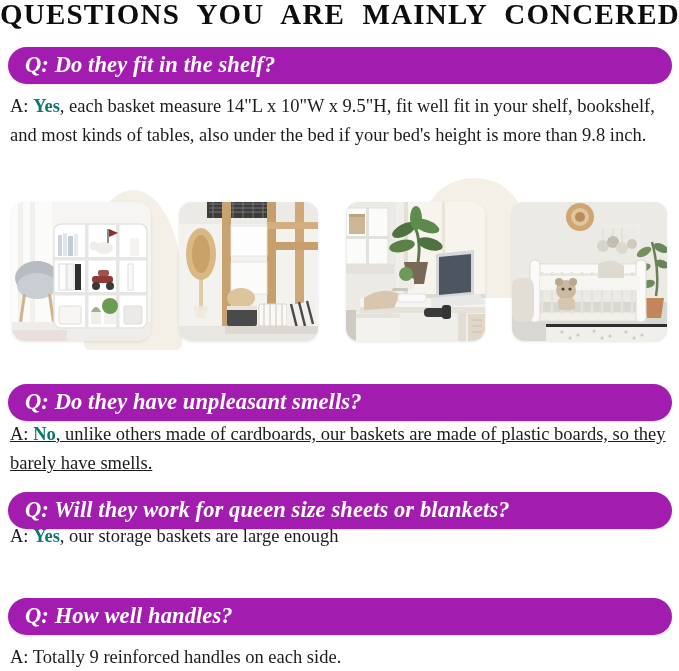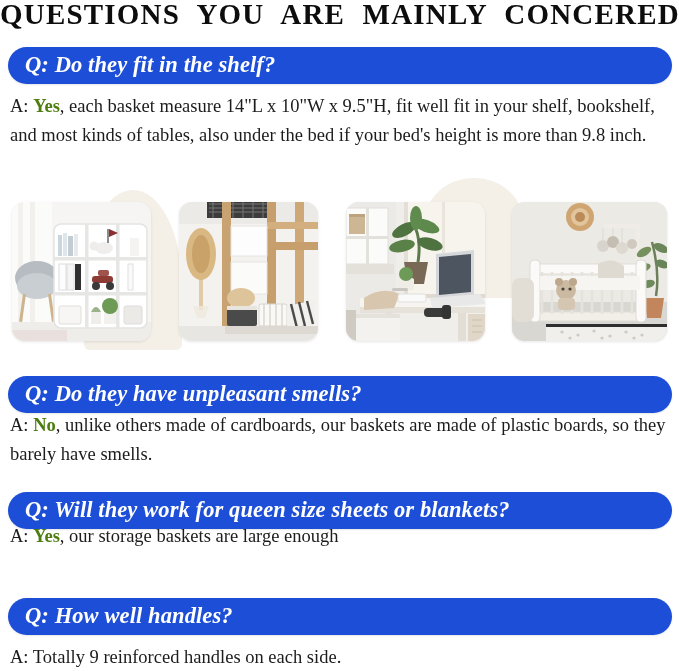--- a/index.html
+++ b/index.html
@@ -32,21 +32,21 @@
     white-space: nowrap;
     line-height: 34px;
   }
 
   
   .qbar {
     position: absolute;
     left: 8px;
     width: 664px;
     height: 37px;
-    background: #1d4ed8;
+    background: #a21caf;
     border-radius: 19px;
     box-sizing: border-box;
     box-shadow: 0 1px 2px rgba(0,0,0,0.10);
   }
   .qbar-text {
     position: absolute;
     left: 17px;
     top: 50%;
     transform: translateY(-52%);
     font-family: "Liberation Serif", "DejaVu Serif", serif;
@@ -62,21 +62,21 @@
   .answer {
     position: absolute;
     left: 10px;
     width: 664px;
     font-family: "Liberation Serif", "DejaVu Serif", serif;
     font-size: 18.5px;
     line-height: 29px;
     color: #1c1c1c;
   }
   .answer .hl {
-    color: #4d7c0f;
+    color: #0f766e;
     font-weight: bold;
   }
 
   
   .strip {
     position: absolute;
     left: 0;
     top: 186px;
     width: 679px;
     height: 168px;
@@ -353,25 +353,25 @@
         <circle cx="114" cy="130" r="1.6"></circle>
         <circle cx="130" cy="133" r="1.6"></circle>
         <circle cx="58" cy="136" r="1.6"></circle>
         <circle cx="90" cy="136" r="1.6"></circle>
         <circle cx="122" cy="136" r="1.6"></circle>
       </g>
     </svg>
   </div>
 </div>
 
-<div class="qbar" style="top:376px;">
+<div class="qbar" style="top:384px;">
   <div class="qbar-text">Q: Do they have unpleasant smells?</div>
 </div>
 
-<div class="answer" style="top:411px;"><span>A: </span><span class="hl">No</span><span>, unlike others made of cardboards, our baskets are made of plastic boards, so they barely have smells.</span></div>
+<div class="answer" style="top:420px;text-decoration:underline;"><span>A: </span><span class="hl">No</span><span>, unlike others made of cardboards, our baskets are made of plastic boards, so they barely have smells.</span></div>
 
 <div class="qbar" style="top:492px;">
   <div class="qbar-text">Q: Will they work for queen size sheets or blankets?</div>
 </div>
 
 <div class="answer" style="top:522px;"><span>A: </span><span class="hl">Yes</span><span>, our storage baskets are large enough</span></div>
 
 <div class="qbar" style="top:598px;">
   <div class="qbar-text">Q: How well handles?</div>
 </div>

